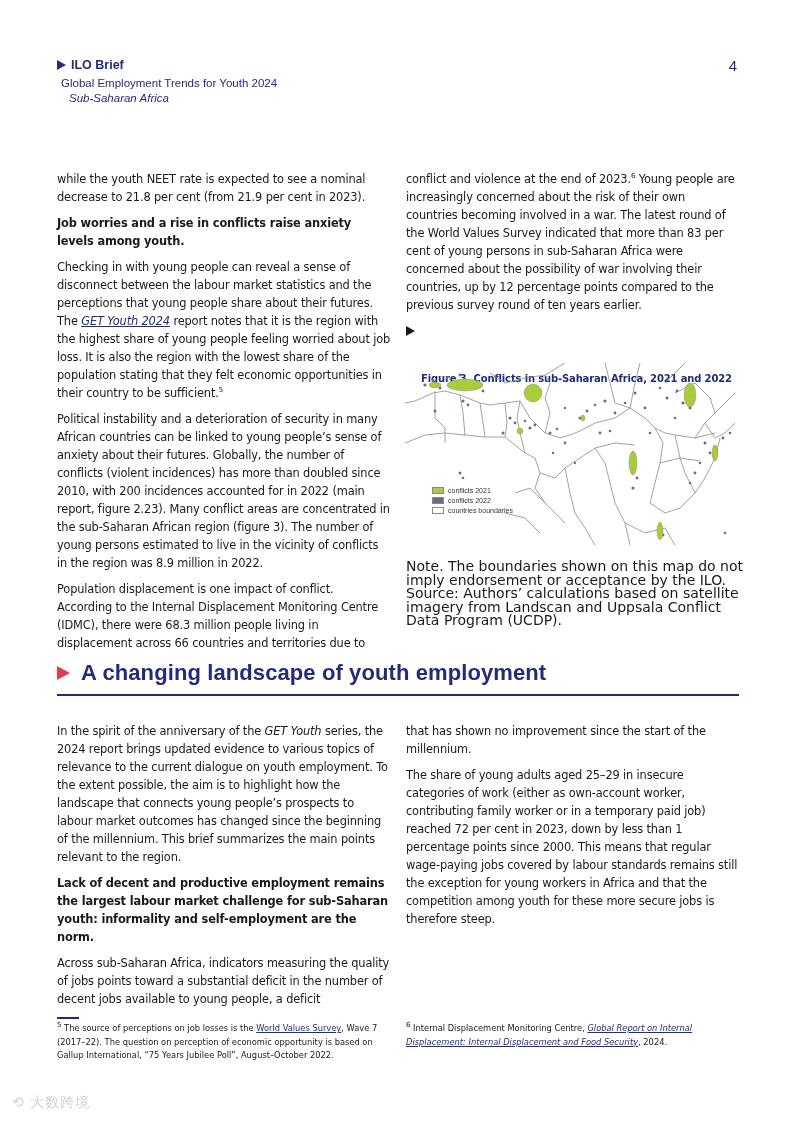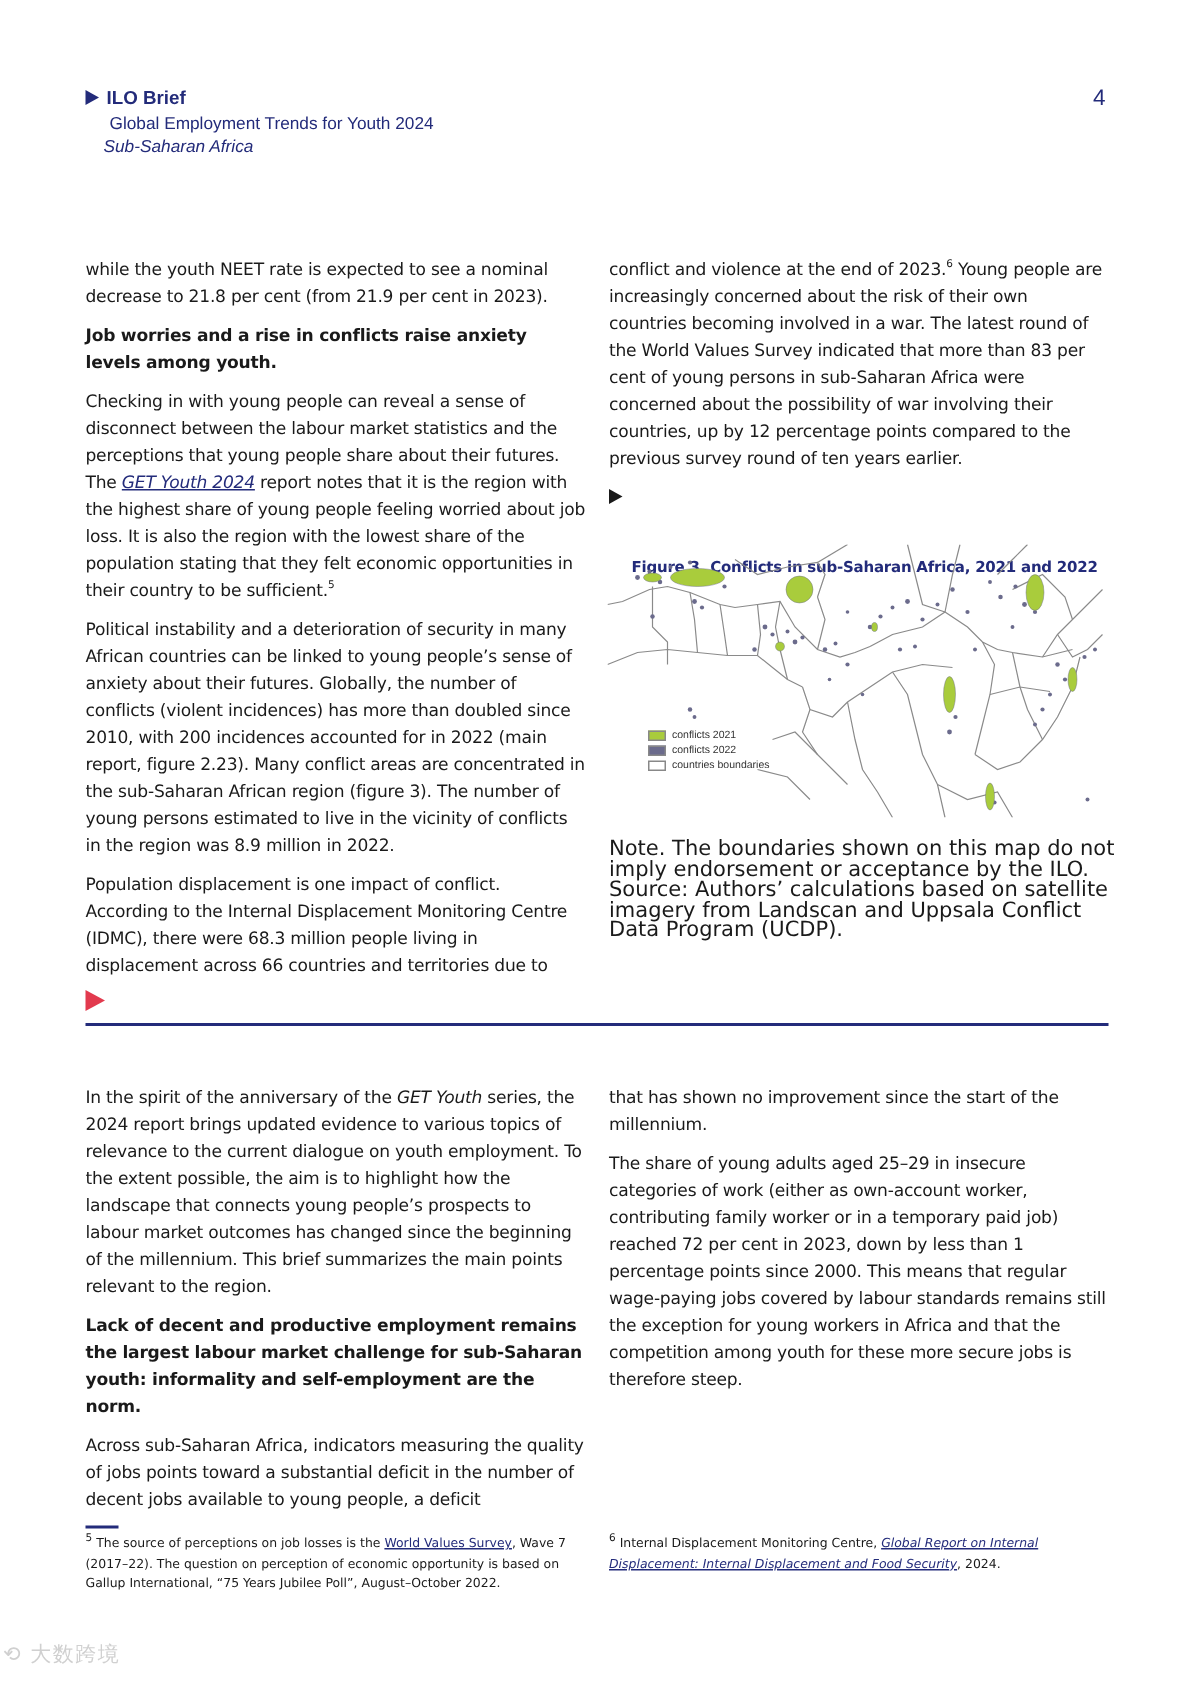--- a/index.html
+++ b/index.html
@@ -3,21 +3,21 @@
 <meta charset="utf-8">
 <style>
   * { box-sizing: border-box; margin: 0; padding: 0; }
   html, body { width: 793px; height: 1121px; background: #ffffff; }
   body { position: relative; font-family: "DejaVu Sans", "Liberation Sans", sans-serif; color: #1a1a1a; overflow: hidden; }
 
   .header { position: absolute; left: 57px; top: 57px; width: 690px; }
   .brief-row { display: flex; align-items: center; height: 16px; }
   .brief-tri { width: 0; height: 0; border-top: 5px solid transparent; border-bottom: 5px solid transparent; border-left: 9px solid #232b7a; margin-right: 5px; }
   .brief-title { font-family: "Liberation Sans", sans-serif; font-weight: bold; font-size: 12.5px; color: #232b7a; }
-  .sub1 { margin-left: 16px; margin-top: 4px; font-family: "Liberation Sans", sans-serif; font-size: 11.5px; color: #232b7a; }
+  .sub1 { margin-left: 4px; margin-top: 4px; font-family: "Liberation Sans", sans-serif; font-size: 11.5px; color: #232b7a; }
   .sub2 { margin-left: 12px; margin-top: 3px; font-family: "Liberation Sans", sans-serif; font-size: 11.5px; font-style: italic; color: #232b7a; }
   .page-num { position: absolute; right: 10px; top: 0; font-family: "Liberation Sans", sans-serif; font-size: 15px; color: #232b7a; }
 
   .col { position: absolute; font-size: 11.4px; line-height: 18px; letter-spacing: -0.15px; }
   .col p { margin-bottom: 8px; }
   .col .bold { font-weight: bold; }
   .col-left-top { left: 57px; top: 170px; width: 334px; }
   .col-right-top { left: 406px; top: 170px; width: 334px; }
   .col-left-bot { left: 57px; top: 722px; width: 334px; }
   .col-right-bot { left: 406px; top: 722px; width: 334px; }
@@ -41,21 +41,21 @@
   .section-title { font-family: "Liberation Sans", sans-serif; font-weight: bold; font-size: 22px; color: #232b7a; letter-spacing: 0.1px; }
   .section-rule { margin-top: 8px; height: 1.5px; background: #232b7a; width: 682px; }
 
   .fn-rule { position: absolute; left: 57px; top: 1017px; width: 22px; height: 2px; background: #232b7a; }
   .footnote { position: absolute; font-size: 8.3px; line-height: 13.5px; color: #1a1a1a; }
   .fn-left { left: 57px; top: 1022px; width: 335px; }
   .fn-right { left: 406px; top: 1022px; width: 335px; }
   .fn-right a { font-style: italic; }
   .fn-left a { font-style: normal; color: #232b7a; text-decoration: underline; }
 
-  .watermark { position: absolute; left: 2px; top: 1094px; font-family: "DejaVu Sans", sans-serif; font-size: 14px; color: #d0d0d0; letter-spacing: 1px; }
+  .watermark { position: absolute; left: 12px; top: 1094px; font-family: "DejaVu Sans", sans-serif; font-size: 14px; color: #d0d0d0; letter-spacing: 1px; }
 </style>
 </head>
 <body>
 
 <div class="header">
   <div class="brief-row">
     <span class="brief-tri"></span>
     <span class="brief-title">ILO Brief</span>
   </div>
   <div class="sub1">Global Employment Trends for Youth 2024</div>
@@ -203,20 +203,21 @@
 </div>
 
 <div class="fig-note">
   <div>Note. The boundaries shown on this map do not imply endorsement or acceptance by the ILO.</div>
   <div>Source: Authors’ calculations based on satellite imagery from Landscan and Uppsala Conflict Data Program (UCDP).</div>
 </div>
 
 <div class="section">
   <div class="section-row">
     <span class="sec-tri"></span>
+    <span class="section-title">A changing landscape of youth employment</span>
   </div>
   <div class="section-rule"></div>
 </div>
 
 <div class="col col-left-bot">
   <p><span>In the spirit of the anniversary of the </span><i>GET Youth</i><span> series, the 2024 report brings updated evidence to various topics of relevance to the current dialogue on youth employment. To the extent possible, the aim is to highlight how the landscape that connects young people’s prospects to labour market outcomes has changed since the beginning of the millennium. This brief summarizes the main points relevant to the region.</span></p>
   <p class="bold">Lack of decent and productive employment remains the largest labour market challenge for sub-Saharan youth: informality and self-employment are the norm.</p>
   <p>Across sub-Saharan Africa, indicators measuring the quality of jobs points toward a substantial deficit in the number of decent jobs available to young people, a deficit</p>
 </div>
 

